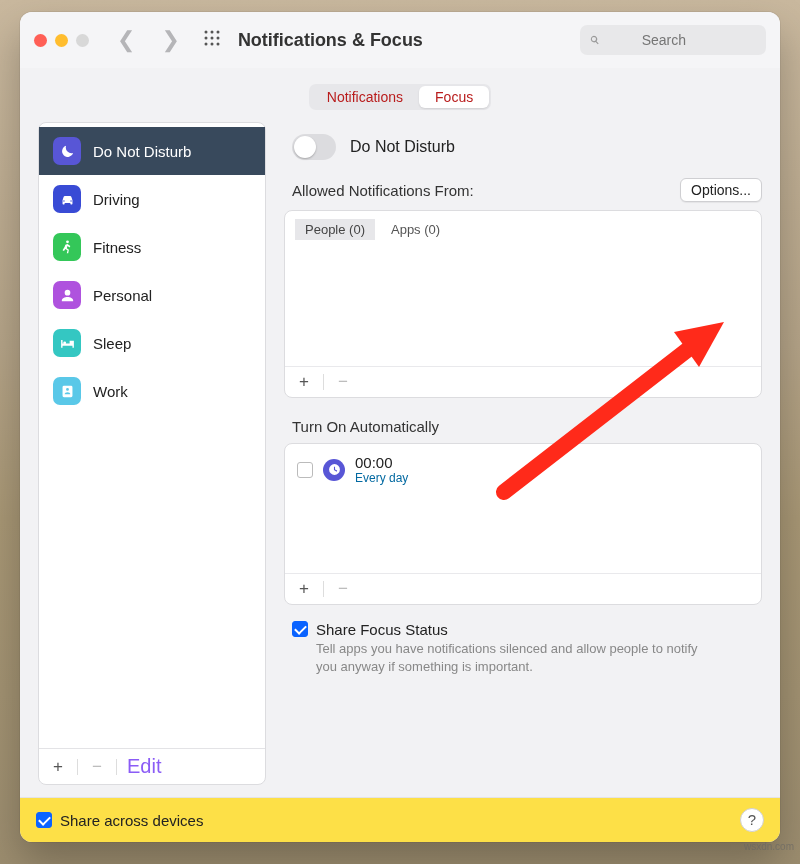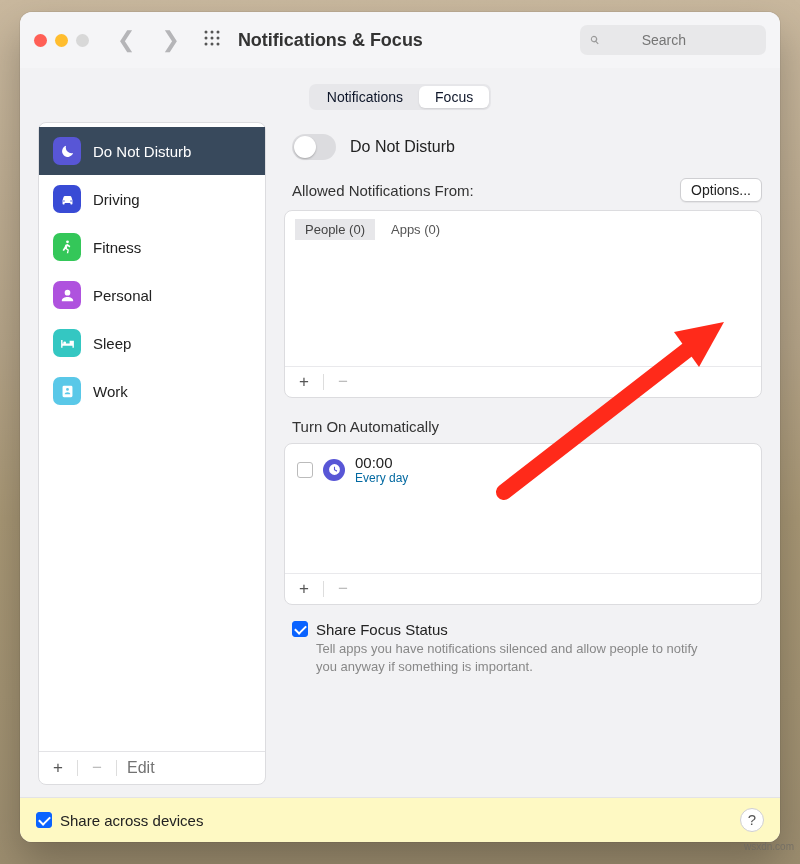--- a/index.html
+++ b/index.html
@@ -50,21 +50,21 @@
   .search input {
     border: none; background: transparent; outline: none;
     font-size: 14px; color: #999; width: 100%;
   }
 
   .tabbar { display: flex; justify-content: center; padding: 16px 0 12px; }
   .tabs {
     display: flex; background: #e7e7ea; border-radius: 7px; padding: 2px;
   }
   .tab {
-    padding: 3px 16px; font-size: 14px; color: #0f172a; border-radius: 6px;
+    padding: 3px 16px; font-size: 14px; color: #b91c1c; border-radius: 6px;
   }
   .tab.active {
     background: #fff; box-shadow: 0 1px 2px rgba(0,0,0,0.1);
   }
 
   .content {
     flex: 1; display: flex; gap: 18px;
     padding: 0 18px 12px;
   }
   .sidebar {
@@ -90,21 +90,21 @@
   .icon-box.bed  { background: #34c7c2; }
   .icon-box.work { background: #5ac8e8; }
   .icon-box svg { width: 17px; height: 17px; fill: #fff; }
   .sidebar-footer {
     border-top: 1px solid #e3e3e6; display: flex; align-items: center;
     padding: 6px 10px; gap: 10px; color: #777;
   }
   .fbtn { font-size: 17px; color: #555; width: 18px; text-align: center; }
   .fbtn.dis { color: #bbb; }
   .fdiv { width: 1px; height: 16px; background: #ddd; }
-  .edit { font-size: 16px; color: #737373; }
+  .edit { font-size: 20px; color: #8b5cf6; }
 
   .main { flex: 1; display: flex; flex-direction: column; gap: 0; position: relative; }
   .toggle-row { display: flex; align-items: center; gap: 14px; padding: 12px 8px 18px; }
   .toggle {
     width: 44px; height: 26px; border-radius: 13px; background: #dcdcdf;
     position: relative;
   }
   .toggle::after {
     content: ""; position: absolute; top: 2px; left: 2px;
     width: 22px; height: 22px; border-radius: 50%; background: #fff;
@@ -153,21 +153,21 @@
   .sched-text .t { font-size: 15px; color: #222; }
   .sched-text .s { font-size: 12px; color: #0369a1; }
 
   .share-block { padding: 2px 8px 0 8px; }
   .share-line { display: flex; align-items: flex-start; gap: 8px; }
   .share-title { font-size: 15px; color: #222; }
   .share-desc { font-size: 13px; color: #888; margin: 2px 0 0 24px; line-height: 1.35; max-width: 400px; }
 
   .bottombar {
     border-top: 1px solid #e3e3e6; display: flex; align-items: center;
-    padding: 10px 16px; gap: 8px; background: #fef9c3;
+    padding: 10px 16px; gap: 8px; background: #fde047;
   }
   .bottom-label { font-size: 15px; color: #222; }
   .help {
     margin-left: auto; width: 24px; height: 24px; border-radius: 50%;
     border: 1px solid #cfcfd2; background: #fff; text-align: center;
     font-size: 15px; color: #555; line-height: 22px;
   }
 
   
   .arrow-svg { position: absolute; top: 190px; left: 180px; width: 280px; height: 200px; pointer-events: none; }

